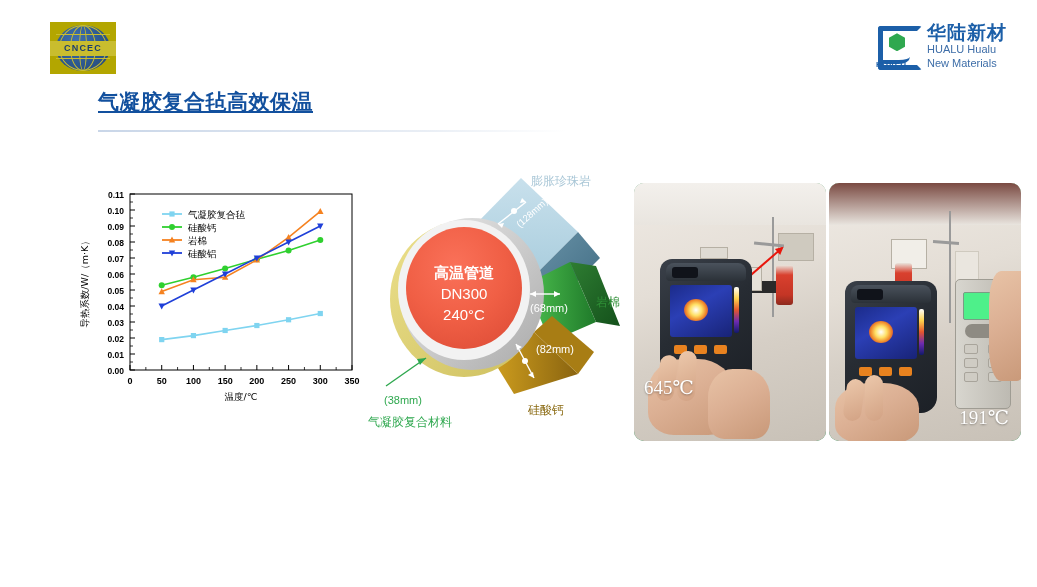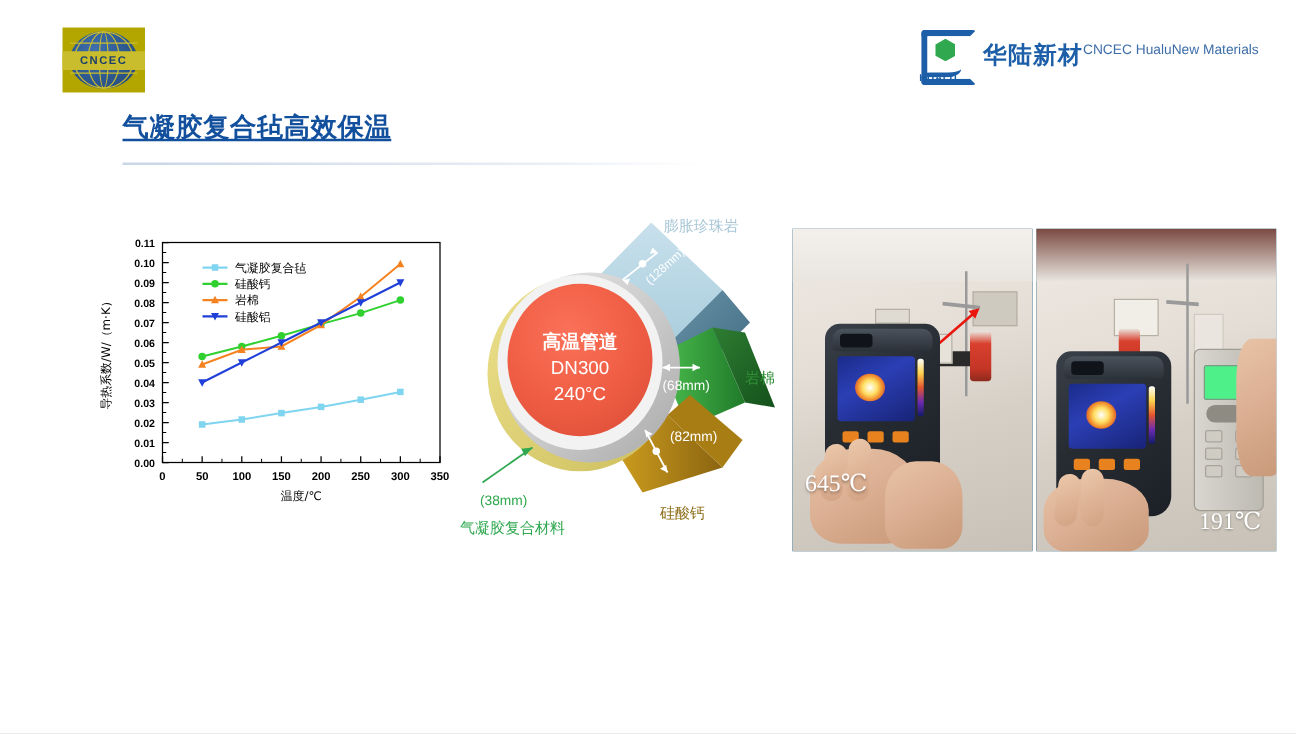--- a/index.html
+++ b/index.html
@@ -25,41 +25,41 @@
 
   .hdr-right{position:absolute;right:18px;top:16px;display:flex;align-items:center;gap:7px;}
   .hualu-mark{position:relative;width:44px;height:44px;margin-left:48px;}
   .hualu-mark .sq{position:absolute;left:2px;top:2px;width:34px;height:34px;
         border:5px solid #1c5fa8;border-right-color:transparent;border-radius:3px;}
   .hualu-mark .hex{position:absolute;left:13px;top:9px;width:16px;height:18px;background:#2fa84f;
         clip-path:polygon(50% 0,100% 25%,100% 75%,50% 100%,0 75%,0 25%);}
   .hualu-mark .swoosh{position:absolute;left:6px;top:22px;width:28px;height:14px;
         border-bottom:4px solid #1c5fa8;border-radius:0 0 40% 10%;}
   .hualu-mark .hl{position:absolute;left:0;bottom:-1px;font:700 8px/1 "Liberation Sans",sans-serif;color:#1c5fa8;letter-spacing:.5px;}
-  .hualu-txt{display:flex;line-height:1.08;}
+  .hualu-txt{display:flex;flex-direction:column;line-height:1.08;}
   .hualu-cn{font:700 19px/1.1 "DejaVu Sans",sans-serif;color:#1c5fa8;letter-spacing:1px;}
   .hualu-en1{font:400 11px/1.25 "Liberation Sans",sans-serif;color:#3e6ea8;}
   .hualu-en2{font:400 11px/1.25 "Liberation Sans",sans-serif;color:#3e6ea8;}
 
   
   .title{position:absolute;left:86px;top:84px;font:700 21px/1.2 "DejaVu Sans",sans-serif;
          color:#12509e;letter-spacing:.5px;text-decoration:underline;}
   .title-rule{position:absolute;left:86px;top:124px;width:468px;height:2px;
          background:linear-gradient(to right,#c9d6e8,#e9eef5 70%,#ffffff);}
 
   
   .chart-box{position:absolute;left:62px;top:176px;width:290px;height:235px;background:#fff;}
   .chart-svg{display:block;}
 
   
   .pipe-box{position:absolute;left:352px;top:160px;width:272px;height:265px;}
 
   
   .photos{position:absolute;left:622px;top:177px;width:388px;height:258px;display:flex;gap:3px;}
-  .photo{position:relative;width:192px;height:258px;overflow:hidden;background:#0c4a6e;}
+  .photo{position:relative;width:192px;height:258px;overflow:hidden;background:#15803d;border-radius:10px;}
   .floor{position:absolute;inset:0;
      background:linear-gradient(165deg,#efeae4 0%,#e4ded6 38%,#d6cfc6 62%,#c8c1b7 100%);}
   .wall{position:absolute;left:0;top:0;width:100%;height:42px;
      background:linear-gradient(to bottom,#f3f0ec,#e9e5df);}
   .wall.dark{background:linear-gradient(to bottom,#7a4a42,#e9e5df);}
   .cam{position:absolute;width:92px;height:132px;border-radius:12px 12px 16px 16px;
      background:linear-gradient(145deg,#3a4049 0%,#272c33 45%,#1c2026 100%);}
   .cam .screen{position:absolute;left:10px;top:26px;width:62px;height:52px;border-radius:3px;
      background:linear-gradient(150deg,#1b2b8a 0%,#2b3fb5 40%,#182377 100%);overflow:hidden;}
   .cam .hot{position:absolute;left:14px;top:14px;width:24px;height:22px;border-radius:50%;
@@ -123,21 +123,21 @@
 
   <div class="hdr-right">
     <div class="hualu-mark">
       <div class="sq"></div>
           <div class="hex"></div>
           <div class="swoosh"></div>
       <div class="hl">HUALU</div>
     </div>
     <div class="hualu-txt">
       <div class="hualu-cn">华陆新材</div>
-      <div class="hualu-en1">CNCEC Hualu</div>
+      <div class="hualu-en1">HUALU Hualu</div>
       <div class="hualu-en2">New Materials</div>
     </div>
   </div>
 
   <div class="title">气凝胶复合毡高效保温</div>
   <div class="title-rule"></div>
 
   <div class="chart-box">
     <svg class="chart-svg" id="chart" width="290" height="235" viewBox="0 0 290 235">
           <rect x="56" y="12" width="222" height="176" fill="#fff" stroke="#000" stroke-width="1"></rect>

